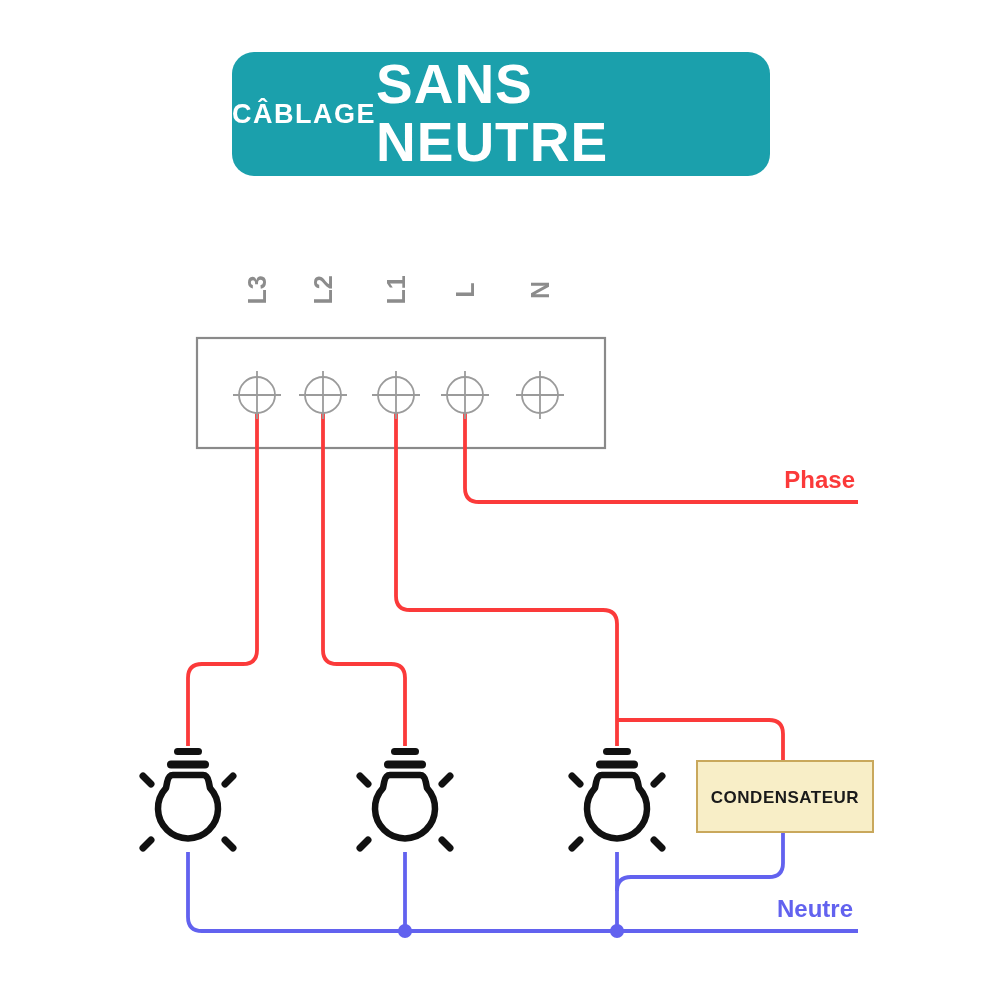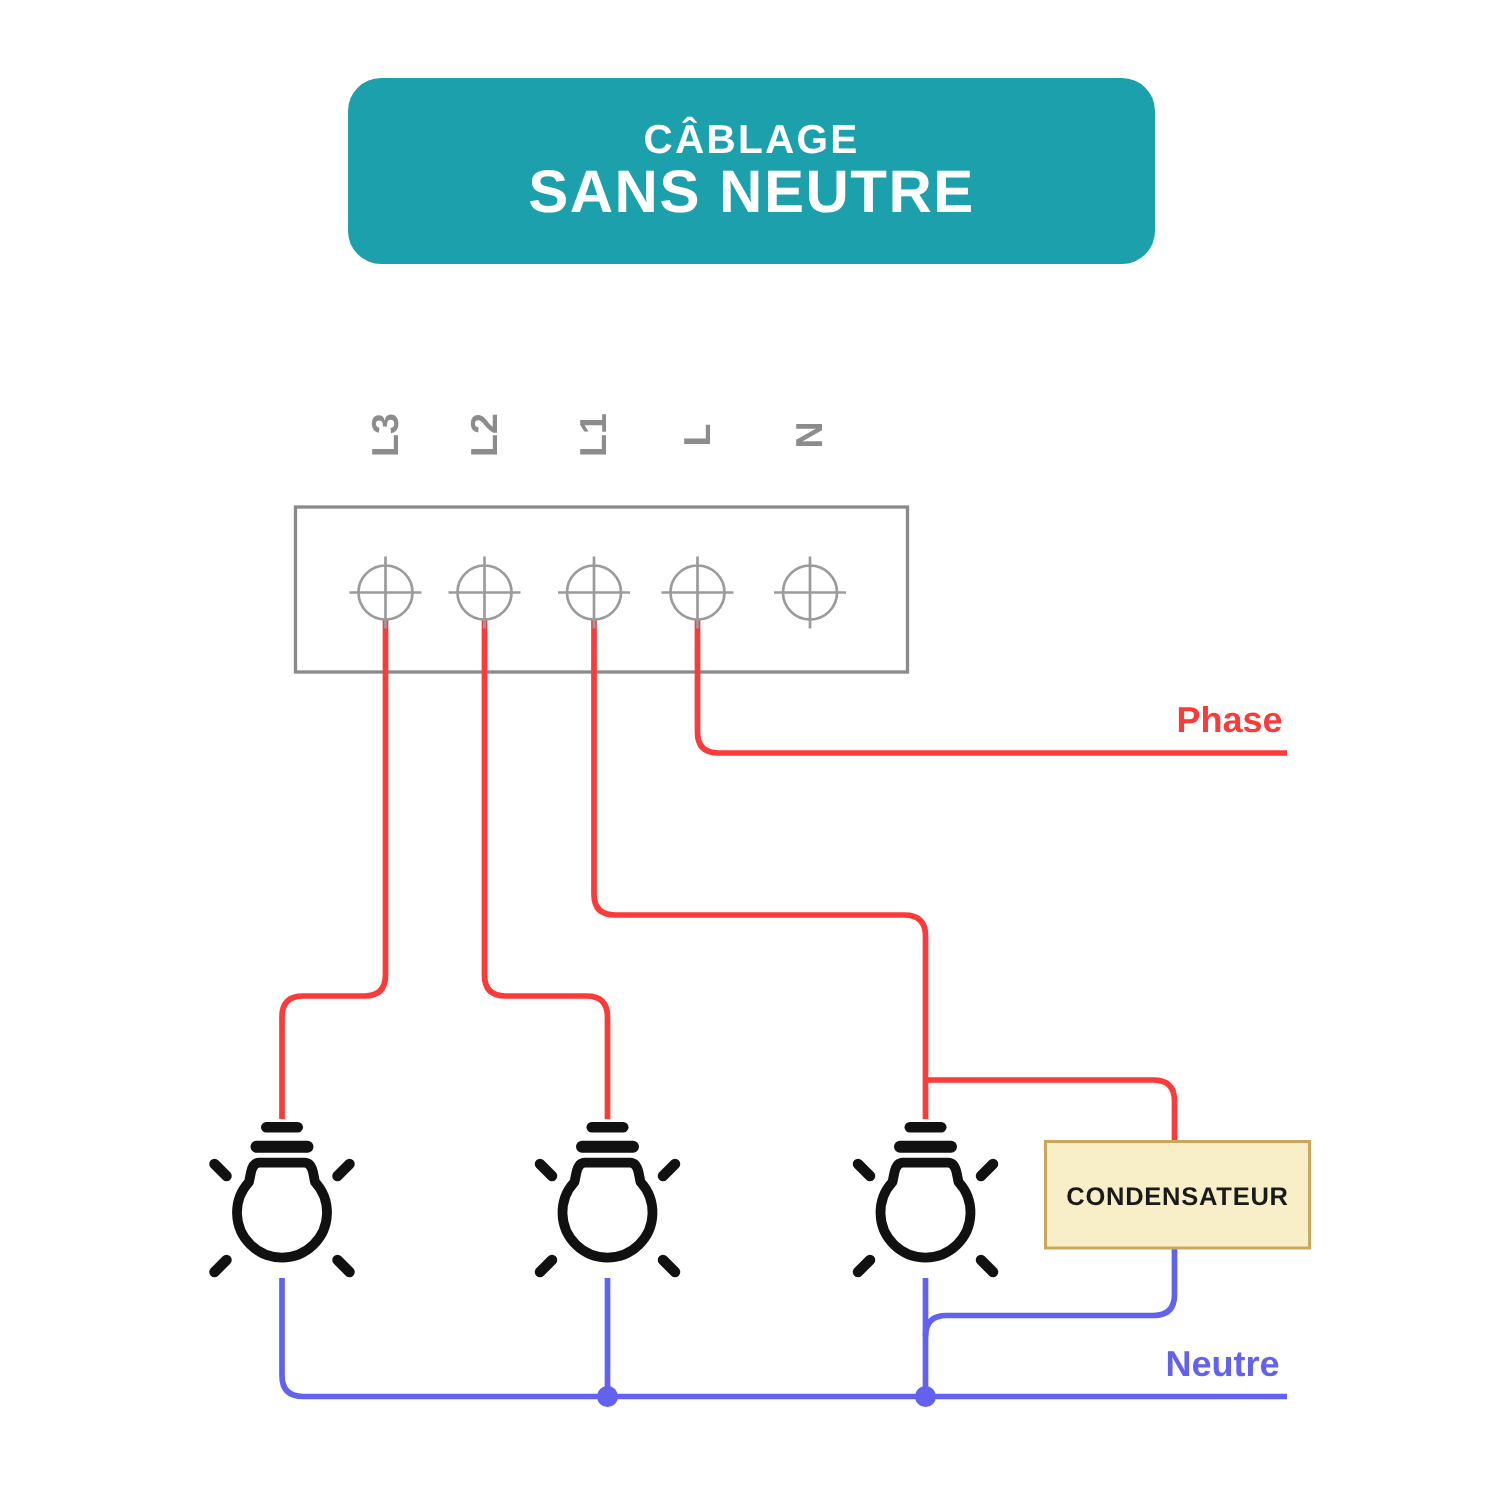--- a/index.html
+++ b/index.html
@@ -1,23 +1,23 @@
 <!DOCTYPE html>
 <html><head>
 <meta charset="utf-8">
 <style>
   html,body{margin:0;padding:0;background:#ffffff;}
   #stage{position:relative;width:1000px;height:1000px;background:#ffffff;overflow:hidden;
          font-family:"Liberation Sans", sans-serif;}
   
   #banner{position:absolute;left:232px;top:52px;width:538px;height:124px;
-          background:#1BA0AC;border-radius:22px;display:flex;flex-direction:column;
+          background:#1BA0AC;border-radius:22px;display:flex;flex-direction:row;
           align-items:center;justify-content:center;color:#ffffff;}
   #banner .subtitle{font-size:27px;font-weight:bold;letter-spacing:1.5px;line-height:1.05;}
-  #banner .title{font-size:40px;font-weight:bold;letter-spacing:1px;line-height:1.05;}
+  #banner .title{font-size:55px;font-weight:bold;letter-spacing:1px;line-height:1.05;}
   
   #diagram{position:absolute;left:0;top:0;width:1000px;height:1000px;}
   .wire{fill:none;stroke-width:3.8;}
   .block-rect{fill:#ffffff;stroke:#8A8A8A;stroke-width:2.2;}
   .screw{stroke:#9B9B9B;stroke-width:1.8;}
   .screw circle{fill:#ffffff;}
   .terminal-label{font-family:"Liberation Sans",sans-serif;font-size:25px;font-weight:bold;fill:#8C8C8C;}
   .wire-label{font-family:"Liberation Sans",sans-serif;font-size:24px;font-weight:bold;}
   .cap-rect{stroke:#C9A85C;stroke-width:2;}
   .cap-label{font-family:"Liberation Sans",sans-serif;font-size:17px;font-weight:bold;

